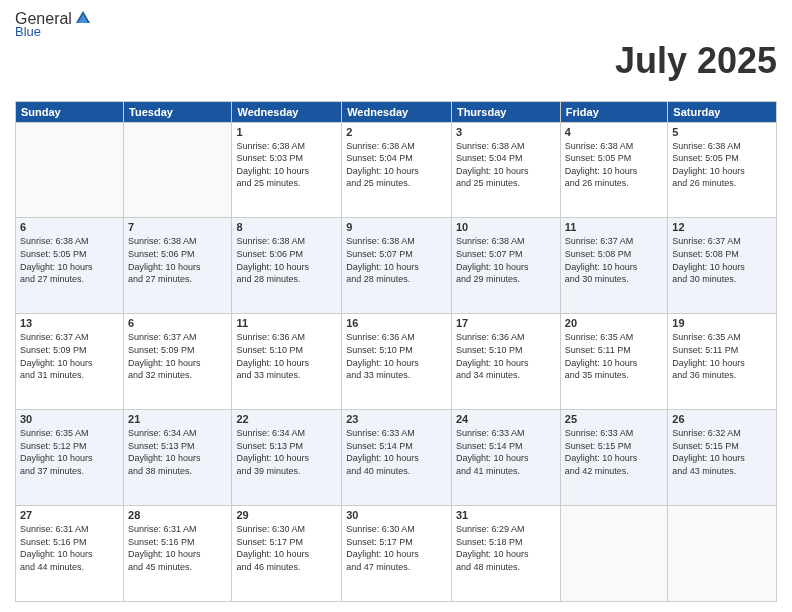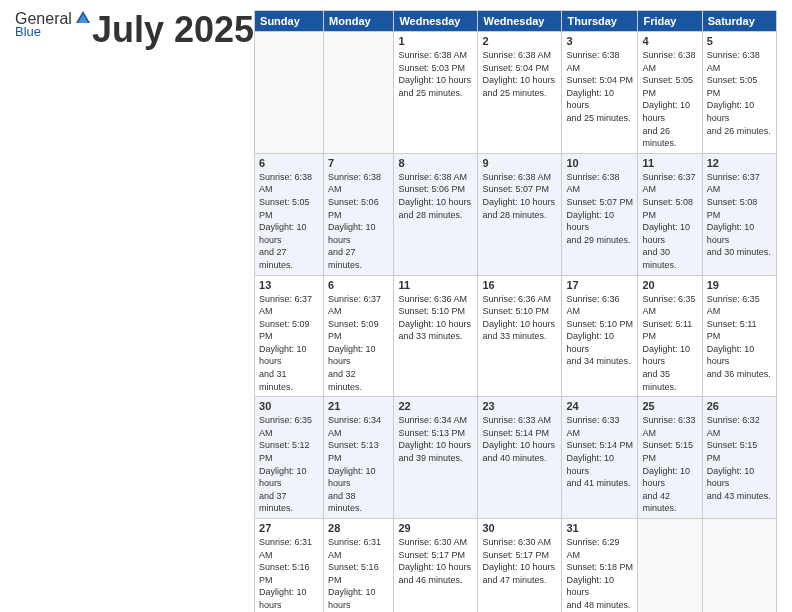--- a/index.html
+++ b/index.html
@@ -8,53 +8,55 @@
       height: 612px;
       font-family: Arial, sans-serif;
       background: #fff;
       overflow: hidden;
     }
     .page {
       width: 792px;
       height: 612px;
       padding: 10px 15px;
       display: flex;
-      flex-direction: row;
+      flex-direction: column;
     }
     .header {
       display: flex;
       justify-content: space-between;
       align-items: flex-start;
       margin-bottom: 8px;
     }
     .logo {
       display: flex;
       flex-direction: column;
       align-items: flex-start;
     }
     .logo-general { color: #333; }
     .logo-blue { color: #1a56a0; }
     .title-block {
       text-align: right;
+      margin-top: 31px;
     }
     .month-title {
       font-size: 36px;
       font-weight: bold;
       color: #333;
       line-height: 1.1;
     }
     .location-title {
       font-size: 15px;
       color: #333;
     }
     .calendar {
       width: 100%;
       border-collapse: collapse;
       flex: 1;
       font-size: 9.5px;
+      margin-top: 12px;
     }
     .calendar th {
       background-color: #1a56a0;
       color: #fff;
       text-align: left;
       padding: 4px 5px;
       font-size: 11px;
       font-weight: bold;
       border: 1px solid #ccc;
     }
@@ -101,21 +103,21 @@
     </div>
     <div class="title-block">
       <div class="month-title">July 2025</div>
     </div>
   </div>
 
   <table class="calendar">
     <thead>
       <tr>
         <th>Sunday</th>
-        <th>Monday</th>
+        <th>Tuesday</th>
         <th>Wednesday</th>
         <th>Wednesday</th>
         <th>Thursday</th>
         <th>Friday</th>
         <th>Saturday</th>
       </tr>
     </thead>
     <tbody id="calendar-body">
     <tr>
           <td class="empty"></td>

